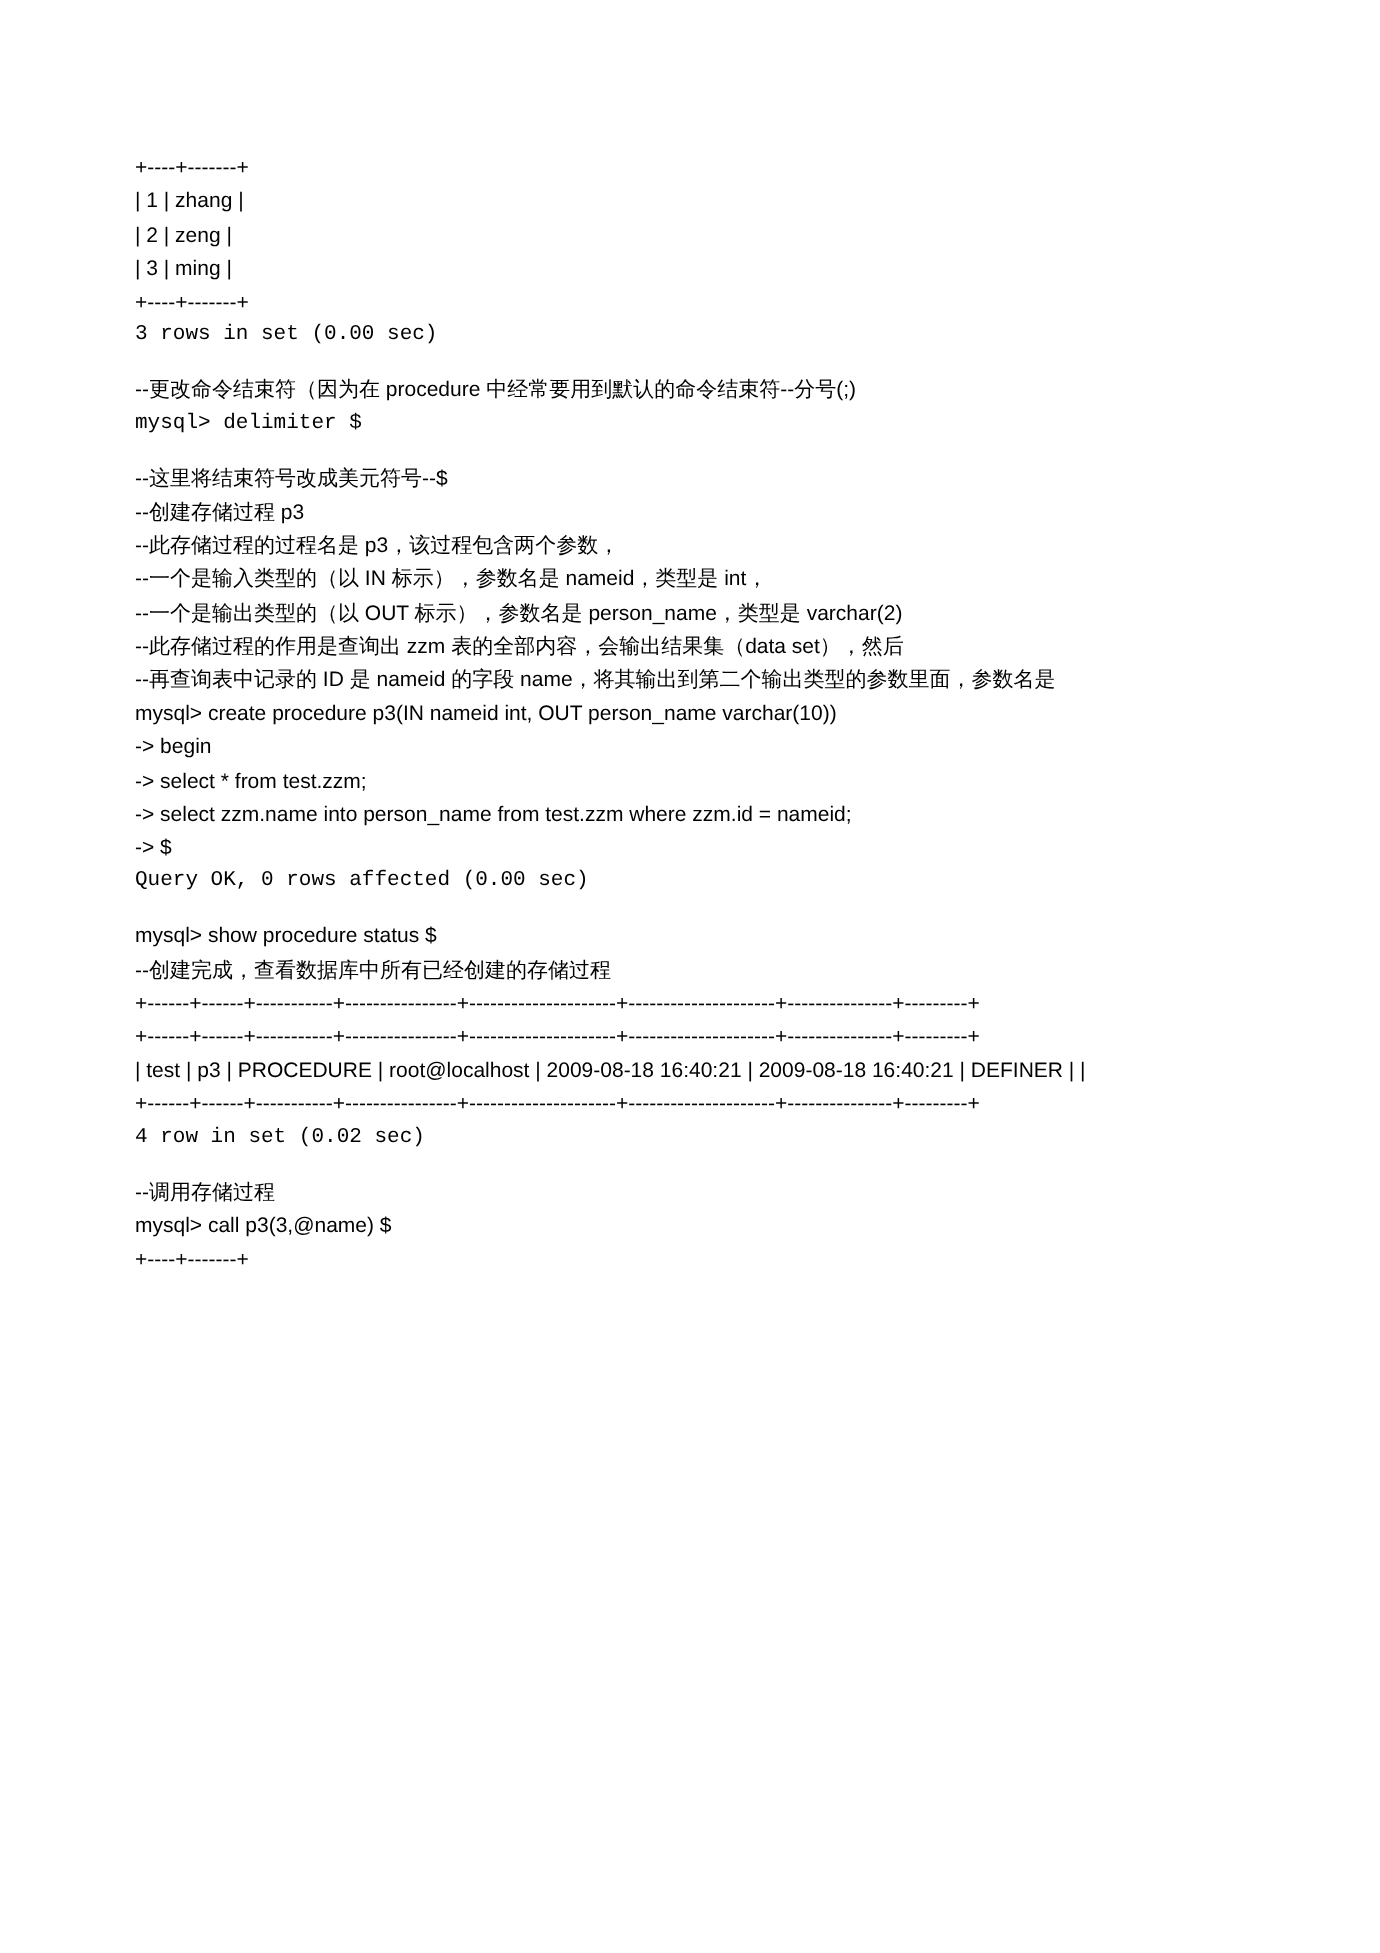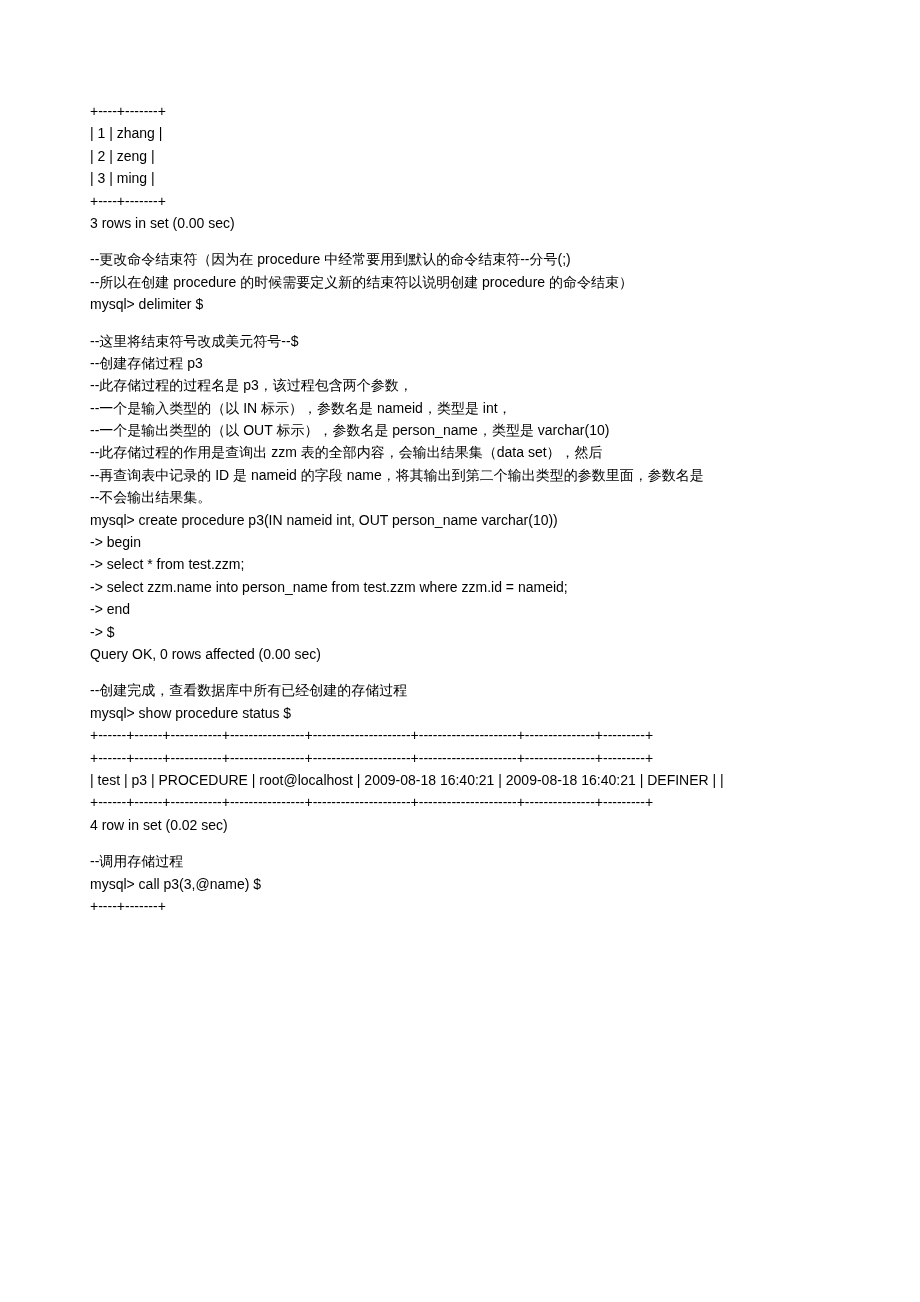--- a/index.html
+++ b/index.html
@@ -12,55 +12,53 @@
     padding: 100px 90px;
     width: 920px;
     box-sizing: border-box;
   }
   .line {
     white-space: pre-wrap;
     word-break: break-all;
   }
   .para {
     margin-bottom: 14px;
+    font-family: Liberation Mono, monospace;
   }
 </style>
 </head>
 <body>
 
 <div>
   <div class="line">+----+-------+</div>
   <div class="line">| 1 | zhang |</div>
   <div class="line">| 2 | zeng |</div>
   <div class="line">| 3 | ming |</div>
   <div class="line">+----+-------+</div>
   <div class="line para">3 rows in set (0.00 sec)</div>
 
   <div class="line">--更改命令结束符（因为在 procedure 中经常要用到默认的命令结束符--分号(;)</div>
-  <div class="line">--所以在创建 procedure 的时候需要定义新的结束符以说明创建 procedure 的命令结束）</div>
   <div class="line para">mysql&gt; delimiter $</div>
   <div class="line">--这里将结束符号改成美元符号--$</div>
 
   <div class="line">--创建存储过程 p3</div>
   <div class="line">--此存储过程的过程名是 p3，该过程包含两个参数，</div>
   <div class="line">--一个是输入类型的（以 IN 标示），参数名是 nameid，类型是 int，</div>
-  <div class="line">--一个是输出类型的（以 OUT 标示），参数名是 person_name，类型是 varchar(10)</div>
+  <div class="line">--一个是输出类型的（以 OUT 标示），参数名是 person_name，类型是 varchar(2)</div>
   <div class="line">--此存储过程的作用是查询出 zzm 表的全部内容，会输出结果集（data set），然后</div>
   <div class="line">--再查询表中记录的 ID 是 nameid 的字段 name，将其输出到第二个输出类型的参数里面，参数名是</div>
-  <div class="line">--不会输出结果集。</div>
   <div class="line">mysql&gt; create procedure p3(IN nameid int, OUT person_name varchar(10))</div>
   <div class="line">-&gt; begin</div>
   <div class="line">-&gt; select * from test.zzm;</div>
   <div class="line">-&gt; select zzm.name into person_name from test.zzm where zzm.id = nameid;</div>
-  <div class="line">-&gt; end</div>
   <div class="line">-&gt; $</div>
   <div class="line para">Query OK, 0 rows affected (0.00 sec)</div>
 
+  <div class="line">mysql&gt; show procedure status $</div>
   <div class="line">--创建完成，查看数据库中所有已经创建的存储过程</div>
-  <div class="line">mysql&gt; show procedure status $</div>
   <div class="line">+------+------+-----------+----------------+---------------------+---------------------+---------------+---------+</div>
   <div class="line">+------+------+-----------+----------------+---------------------+---------------------+---------------+---------+</div>
   <div class="line">| test | p3 | PROCEDURE | root@localhost | 2009-08-18 16:40:21 | 2009-08-18 16:40:21 | DEFINER | |</div>
   <div class="line">+------+------+-----------+----------------+---------------------+---------------------+---------------+---------+</div>
   <div class="line para">4 row in set (0.02 sec)</div>
 
   <div class="line">--调用存储过程</div>
   <div class="line">mysql&gt; call p3(3,@name) $</div>
   <div class="line">+----+-------+</div>
 </div>

